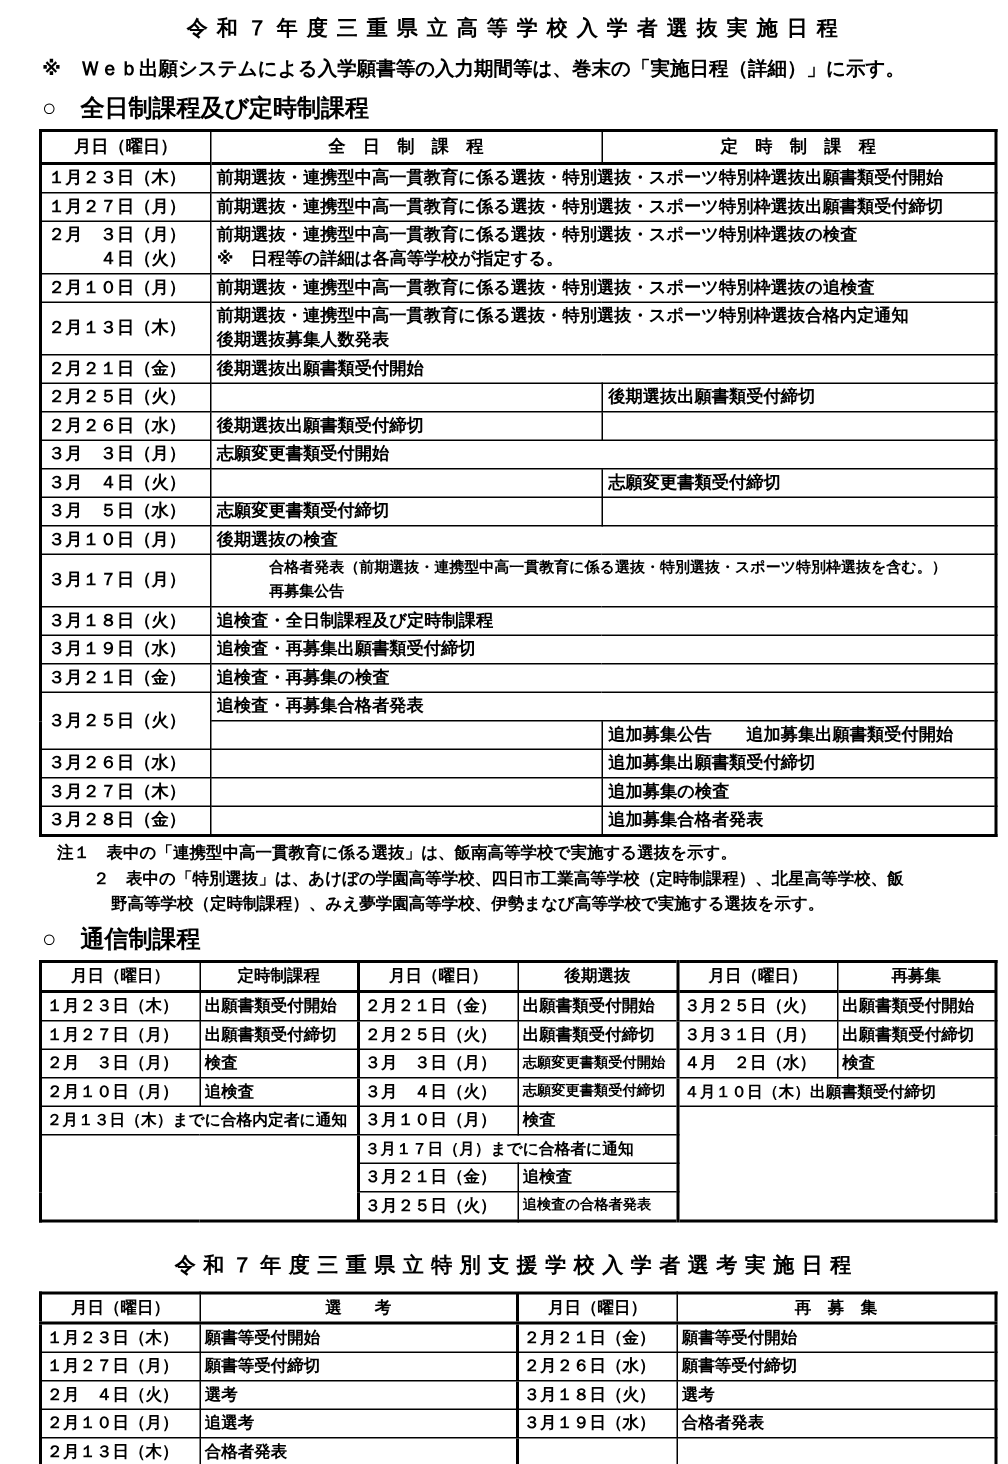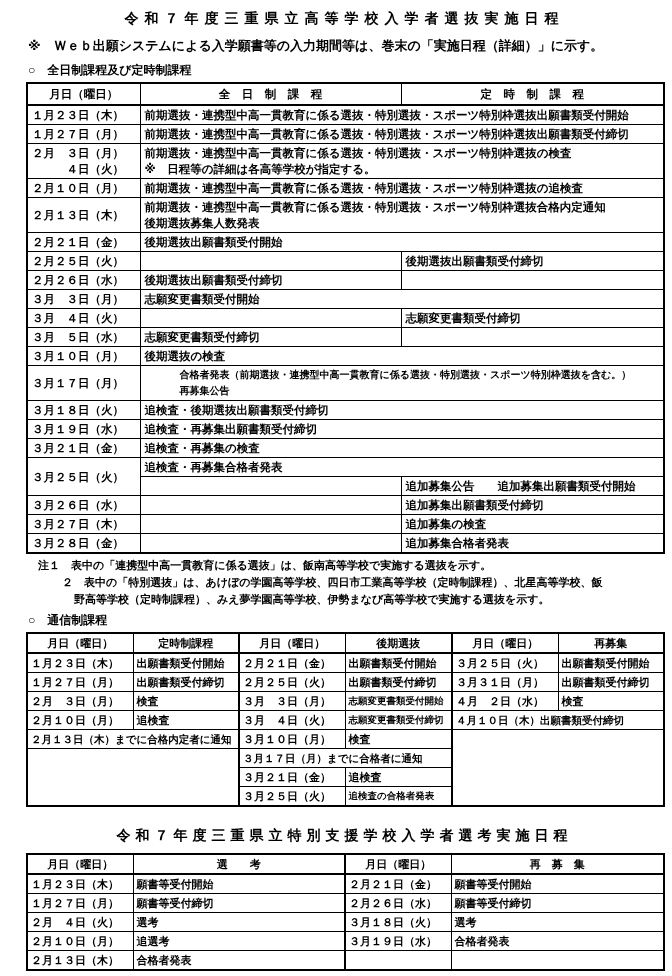--- a/index.html
+++ b/index.html
@@ -13,21 +13,21 @@
   .title1, .title2 {
     text-align:center; font-weight:700; font-size:14px;
     letter-spacing:6px; white-space:nowrap;
   }
   .title1 { margin:4px 0 9px 0; }
   .title2 { margin:20px 0 8px 0; letter-spacing:5px; }
 
   .note-top, .note-bottom { font-weight:700; font-size:13px; white-space:nowrap; }
   .note-top { margin:0 0 7px 2px; }
 
-  .sec-heading { font-weight:700; font-size:12px; margin:2px 0 3px 2px; }
+  .sec-heading { font-weight:700; font-size:16px; margin:2px 0 3px 2px; }
 
   table {
     border-collapse:collapse; table-layout:fixed; width:637px;
     border:2px solid #000;
   }
   th, td {
     border:1px solid #000; font-weight:600;
     font-size:11.5px; line-height:16px; padding:1px 4px;
     vertical-align:middle; overflow:hidden;
   }
@@ -123,21 +123,21 @@
         <tr>
           <td>３月１０日（月）</td>
           <td colspan="2">後期選抜の検査</td>
         </tr>
         <tr>
           <td>３月１７日（月）</td>
           <td colspan="2" class="fit">合格者発表（前期選抜・連携型中高一貫教育に係る選抜・特別選抜・スポーツ特別枠選抜を含む。）<br>再募集公告</td>
         </tr>
         <tr>
           <td>３月１８日（火）</td>
-          <td colspan="2">追検査・後期選抜出願書類受付締切</td>
+          <td colspan="2">追検査・全日制課程及び定時制課程</td>
         </tr>
         <tr>
           <td>３月１９日（水）</td>
           <td colspan="2">追検査・再募集出願書類受付締切</td>
         </tr>
         <tr>
           <td>３月２１日（金）</td>
           <td colspan="2">追検査・再募集の検査</td>
         </tr>
         <tr>

